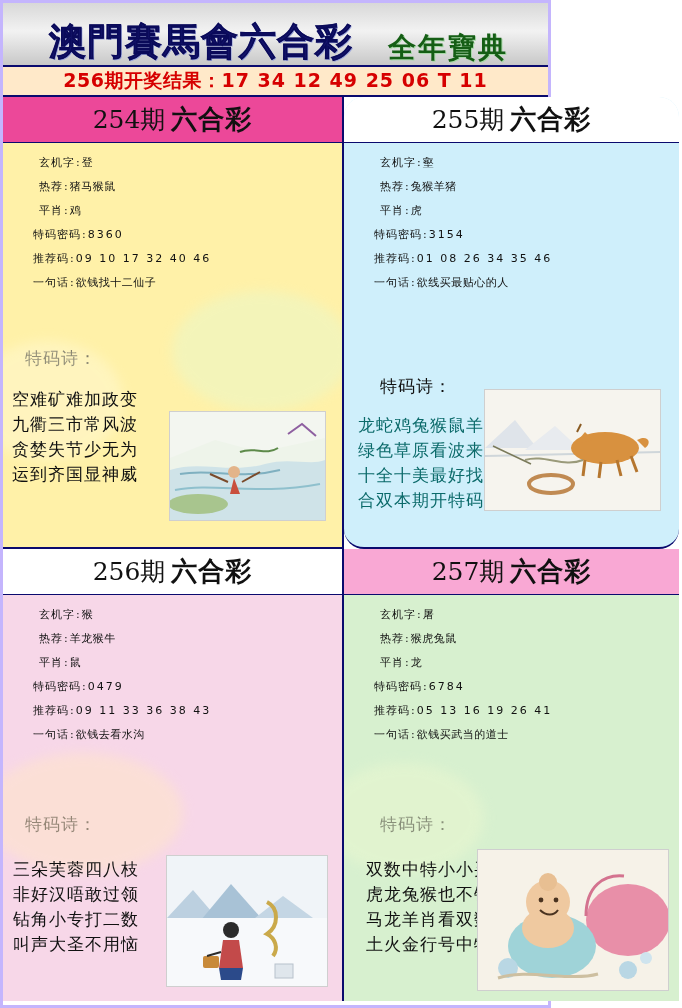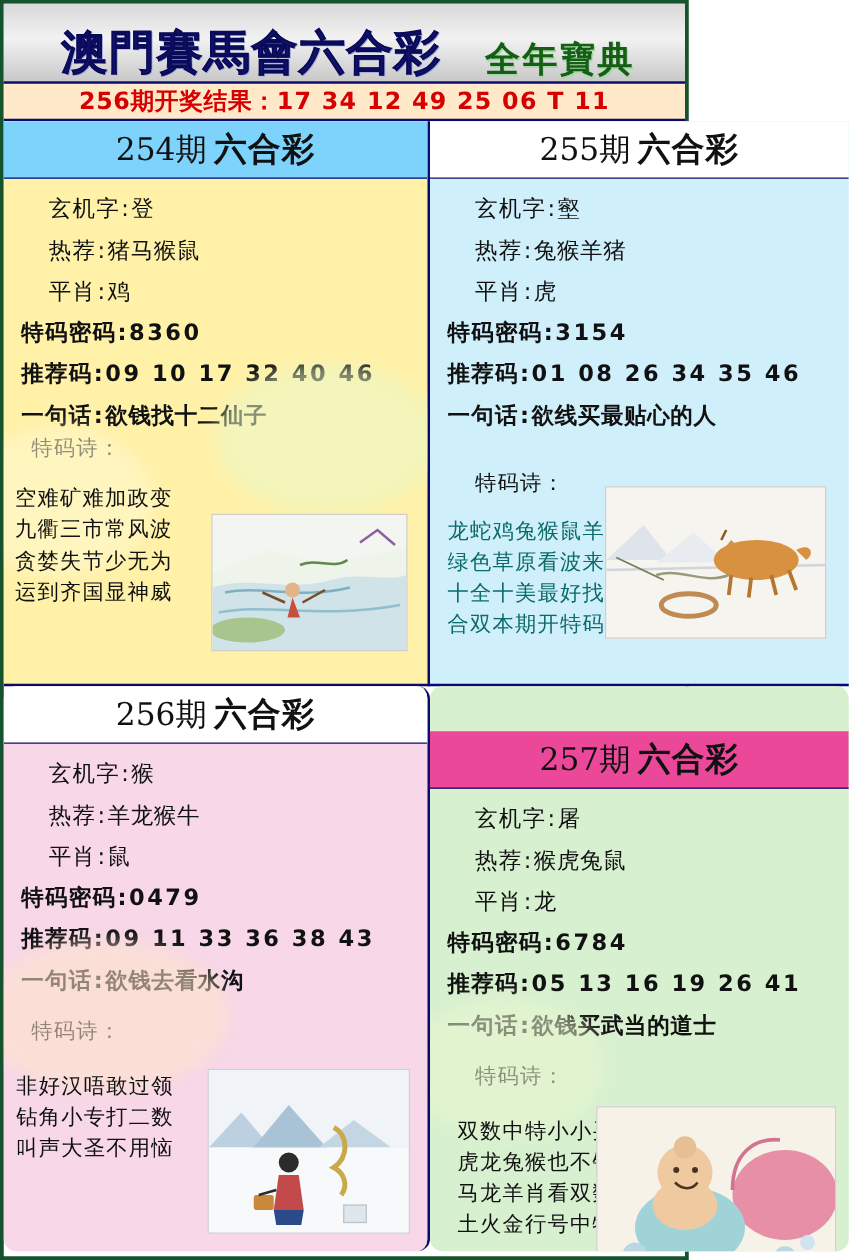--- a/index.html
+++ b/index.html
@@ -5,21 +5,21 @@
   html,body{margin:0;padding:0;}
   body{
     width:682px;height:1008px;
     background:#fff;
     font-family:"DejaVu Sans","Liberation Sans",sans-serif;
     overflow:hidden;
   }
   .page{
     position:relative;width:551px;height:1008px;
     box-sizing:border-box;
-    border:3px solid #14532d;
+    border:3px solid #c4b5fd;
     background:#fff;
   }
   
   .header{
     position:relative;
     height:62px;
     background:linear-gradient(180deg,#d8d8d8 0%,#f2f2f2 45%,#c8c8c8 100%);
     border-bottom:2px solid #0a0a6e;
     overflow:hidden;
   }
@@ -58,69 +58,69 @@
     grid-template-rows:452px 452px;
   }
   .panel{
     position:relative;
     box-sizing:border-box;
     border-right:2px solid #0a0a6e;
     border-bottom:2px solid #0a0a6e;
     overflow:hidden;
   }
   .panel.col2{border-right:none;}
-  .panel.row2{border-bottom:none;border-radius:10px;}
+  .panel.row2{border-bottom:none;}
 
   .p1{background:#fff1a8;}
-  .p2{background:#cfeffb;}
+  .p2{background:#cfeffb;border-radius:20px;}
   .p3{background:#f7d7e8;}
   .p4{background:#d7f0cf;}
 
   .panel-title{
     height:46px;
     display:flex;align-items:center;justify-content:center;
     border-bottom:1px solid #0a0a6e;
     box-sizing:border-box;
   }
-  .p1 .panel-title{background:#7dd3fc;text-align:center;}
+  .p1 .panel-title{background:#ec4899;text-align:center;}
   .p2 .panel-title{background:#ffffff;}
   .p3 .panel-title{background:#ffffff;}
-  .p4 .panel-title{background:#ec4899;margin-top:36px;}
+  .p4 .panel-title{background:#f9a8d4;}
   .panel-title .issue{
     font-family:"DejaVu Serif","Liberation Serif",serif;
     font-size:25px;color:#111;margin-right:6px;
   }
   .panel-title .name{
     font-family:"DejaVu Serif","Liberation Serif",serif;
     font-weight:bold;font-size:26px;color:#111;letter-spacing:1px;
   }
   
   .info{
     padding:12px 0 8px 0;
     height:188px;box-sizing:border-box;
   }
   .info-row{
     display:flex;align-items:baseline;
-    font-size:18px;color:#111;
+    font-size:11px;color:#111;
     margin:0 0 9px 0;
     padding-left:26px;
   }
   .info-row .label{
     font-family:"DejaVu Serif","Liberation Serif",serif;
     letter-spacing:1px;
     white-space:nowrap;
   }
   .info-row .colon{margin:0 2px 0 1px;}
   .info-row .value{
     font-family:"DejaVu Sans","Liberation Sans",sans-serif;
     letter-spacing:0.5px;
   }
   .info-row .value.nums{letter-spacing:2px;}
   .info-row.indent1{padding-left:36px;}
-  .info-row.indent2{padding-left:14px;font-weight:bold;}
+  .info-row.indent2{padding-left:30px;}
 
   
   .poem{
     position:relative;
     height:calc(452px - 46px - 188px);
     box-sizing:border-box;
   }
   .poem-label{
     font-family:"DejaVu Serif","Liberation Serif",serif;
     font-size:17px;color:#111;letter-spacing:1px;
@@ -334,20 +334,21 @@
         <div class="info-row indent2">
           <span class="label">一句话</span>
             <span class="colon">:</span>
             <span class="value">欲钱去看水沟</span>
         </div>
       </div>
       <div class="poem">
         <div class="blob a"></div>
         <div class="poem-label" style="padding-top:30px;">特码诗：</div>
         <div class="poem-lines" style="top:74px;left:10px;">
+          <div>三朵芙蓉四八枝</div>
           <div>非好汉唔敢过领</div>
           <div>钻角小专打二数</div>
           <div>叫声大圣不用恼</div>
         </div>
         <div class="pic">
           <svg width="160" height="130" viewBox="0 0 160 130">
             <rect width="160" height="130" fill="#f0f4f8"></rect>
             <path d="M0 62 L26 34 L50 62 Z" fill="#bcd0e0"></path>
             <path d="M34 64 L64 28 L96 64 Z" fill="#a8c2d6"></path>
             <path d="M88 62 L116 40 L146 62 Z" fill="#c4d6e4"></path>

